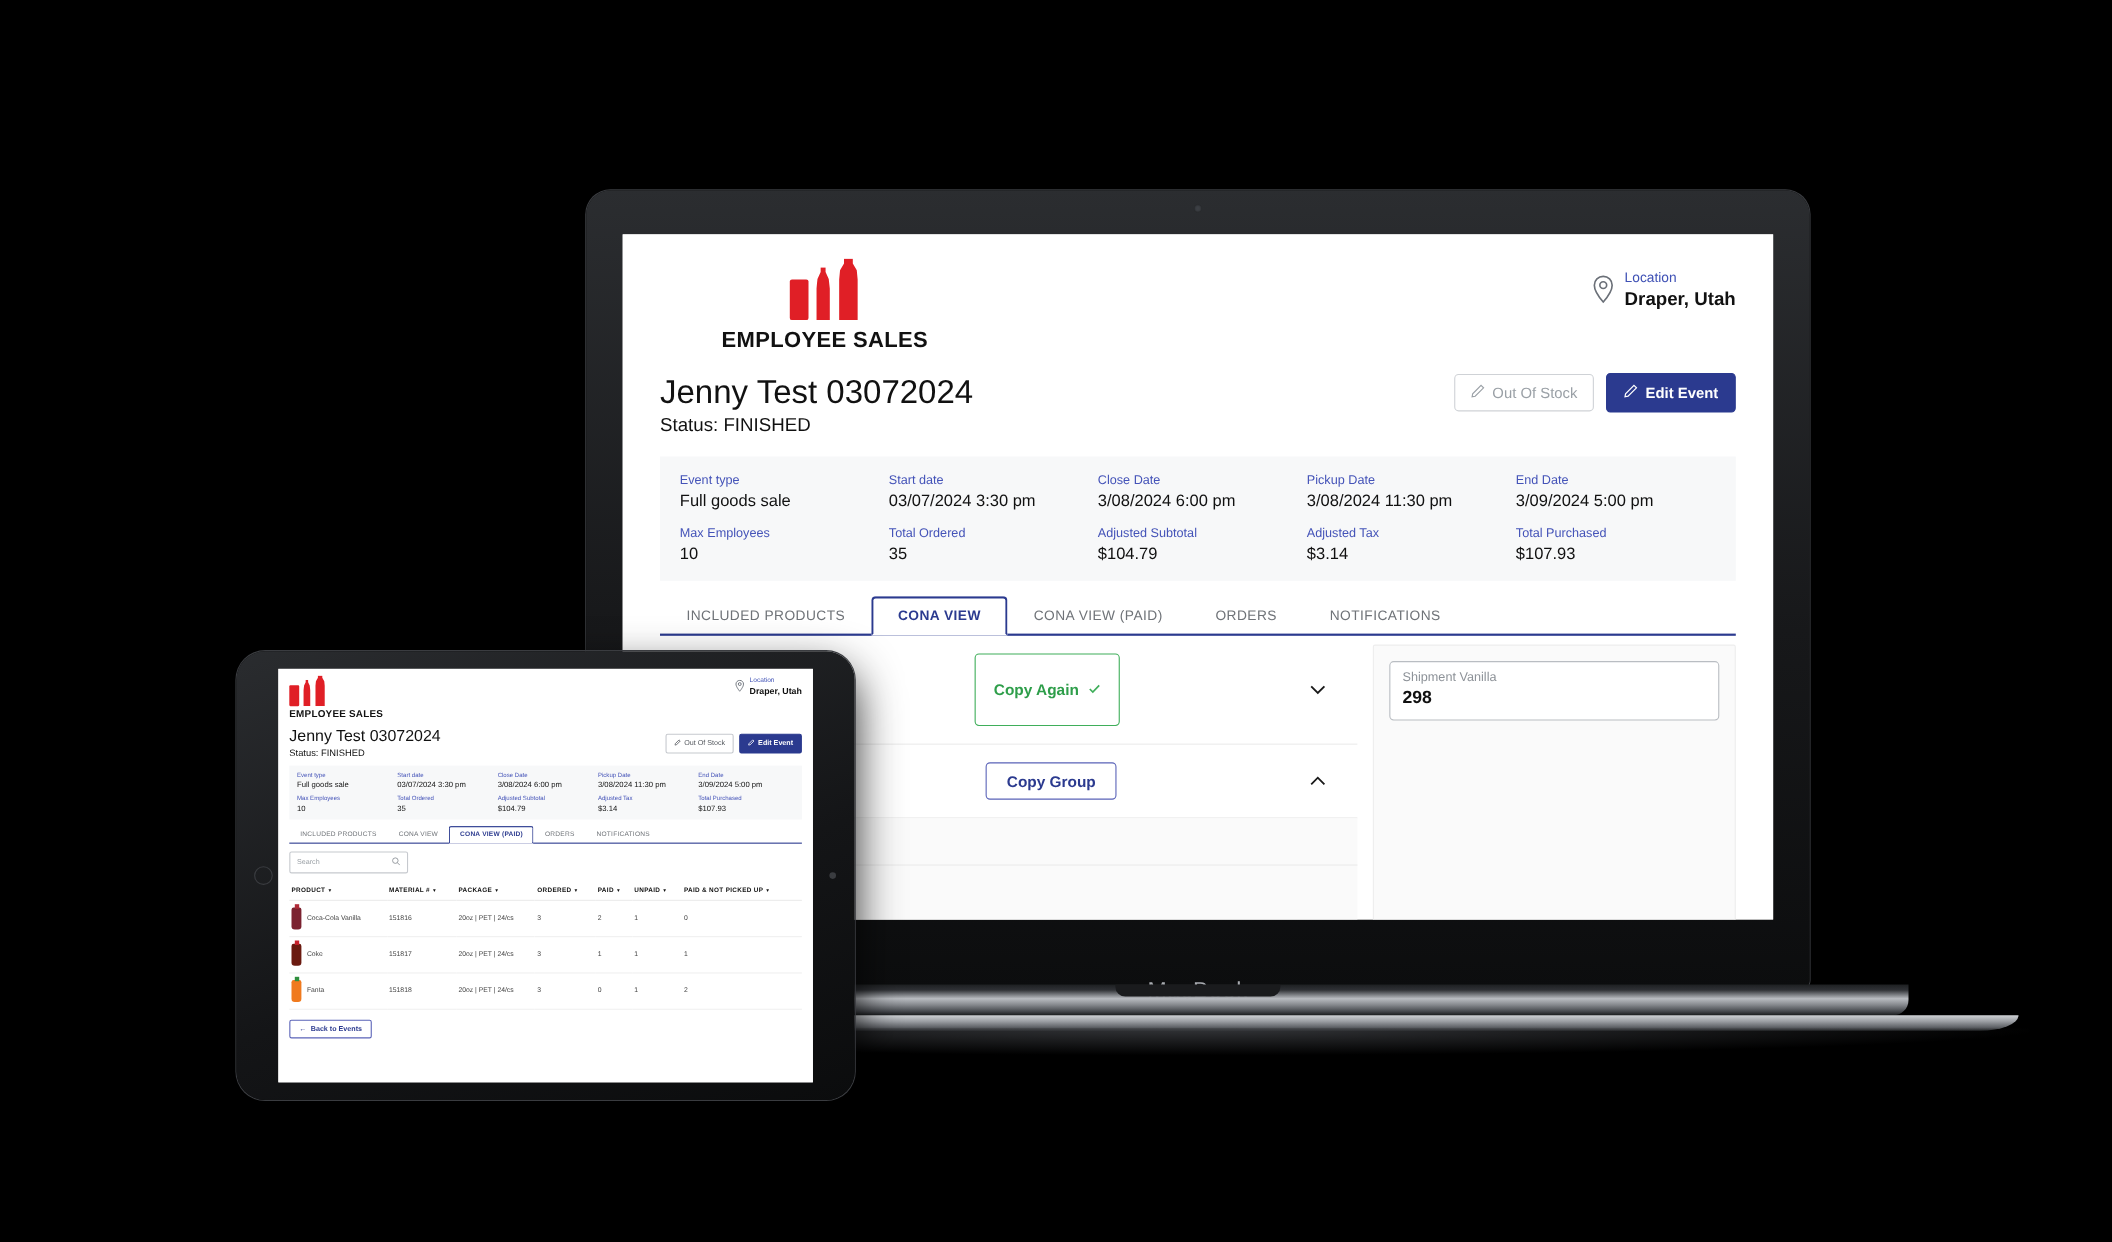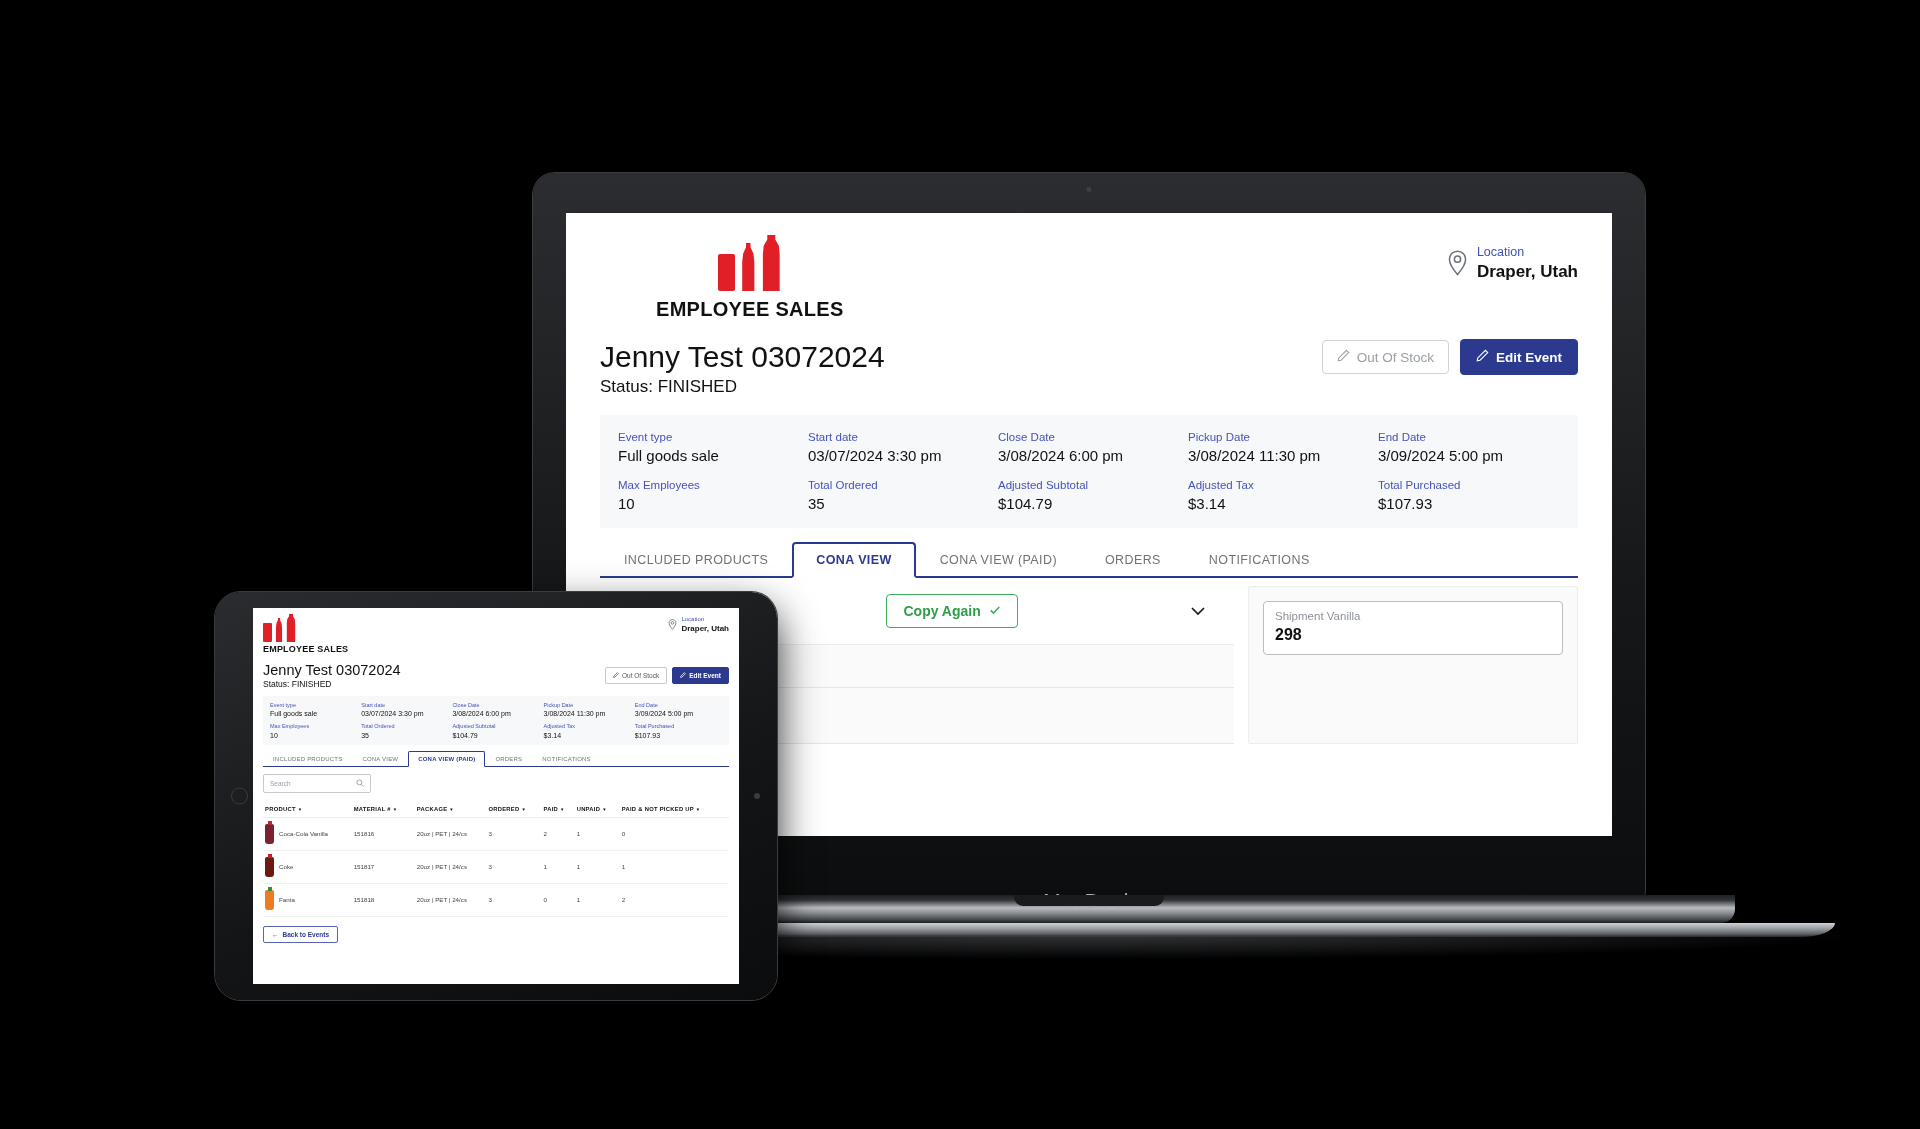--- a/index.html
+++ b/index.html
@@ -95,21 +95,21 @@
                 border:2px solid #2b3a8f; border-bottom:2px solid #fff;
                 margin-bottom:-2px; border-radius:4px 4px 0 0; }
 
   .content-row { display:flex; gap:0; padding: 0 0 0 0; margin-top:0; }
   .cona-left { width:668px; }
   .cona-item { display:flex; align-items:center; justify-content:space-between;
                padding: 16px 26px 16px 44px; border-bottom:1px solid #ececec; }
   .cona-item-text { font-size:13px; color:#7b7f85; font-weight:bold; }
   .cona-item-text.gray { color:#9aa0a6; font-weight:normal; }
   .btn-copy-green { border:1.5px solid #3fae5a; color:#2e9e4a; background:#fff;
-                    padding:8px 16px; border-radius:4px; font-size:14px; font-weight:bold;
+                    padding:24px 16px; border-radius:4px; font-size:14px; font-weight:bold;
                     display:inline-flex; align-items:center; gap:8px; }
   .btn-copy-blue { border:1.5px solid #5a63b8; color:#2b3a8f; background:#fff;
                    padding:8px 18px; border-radius:4px; font-size:14px; font-weight:bold; }
   .chev { width:20px; height:20px; display:inline-block; }
   .qty-head { padding: 12px 26px 12px 44px; border-bottom:1px solid #e6e6e6; background:#fafafa; }
   .qty-head span { font-size:12.5px; font-weight:bold; color:#111; letter-spacing:0.5px; }
   .qty-row { padding: 20px 26px 20px 44px; border-bottom:1px solid #e6e6e6; background:#fafafa;
              font-size:13px; color:#333; }
 
   .order-panel { width:330px; margin-left:14px; margin-top:8px;
@@ -308,20 +308,31 @@
                       </svg>
                   </span>
                 </div>
                 <span class="chev">
                   <svg width="20" height="20" viewBox="0 0 20 20">
                       <path d="M4 7l6 6 6-6" fill="none" stroke="#1a1a1a" stroke-width="1.7"></path>
                     </svg>
                 </span>
               </div>
 
+              <div class="cona-item">
+                <div class="cona-item-text">and to see details)</div>
+                <div class="btn-copy-blue">
+                  <span>Copy Group</span>
+                </div>
+                <span class="chev">
+                  <svg width="20" height="20" viewBox="0 0 20 20">
+                      <path d="M4 13l6-6 6 6" fill="none" stroke="#1a1a1a" stroke-width="1.7"></path>
+                    </svg>
+                </span>
+              </div>
 
               <div class="qty-head">
                 <span>QTY</span>
                 <span class="sortcar">▼</span>
               </div>
               <div class="qty-row">
                 <span>1</span>
               </div>
             </div>
 

